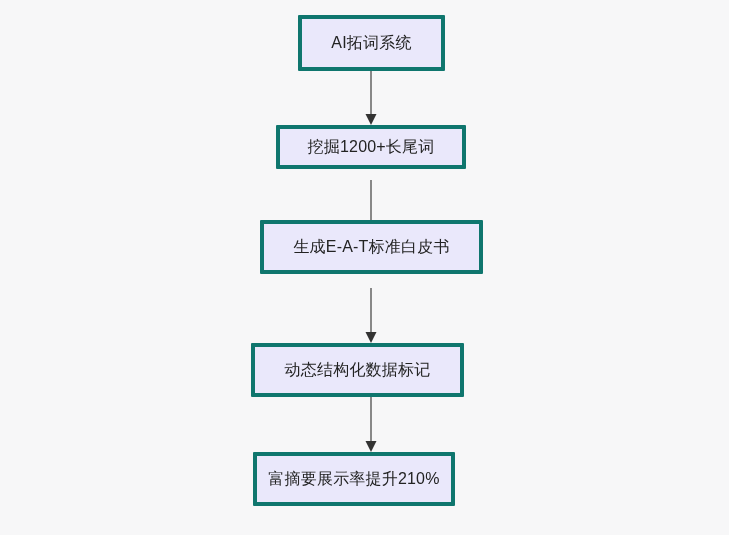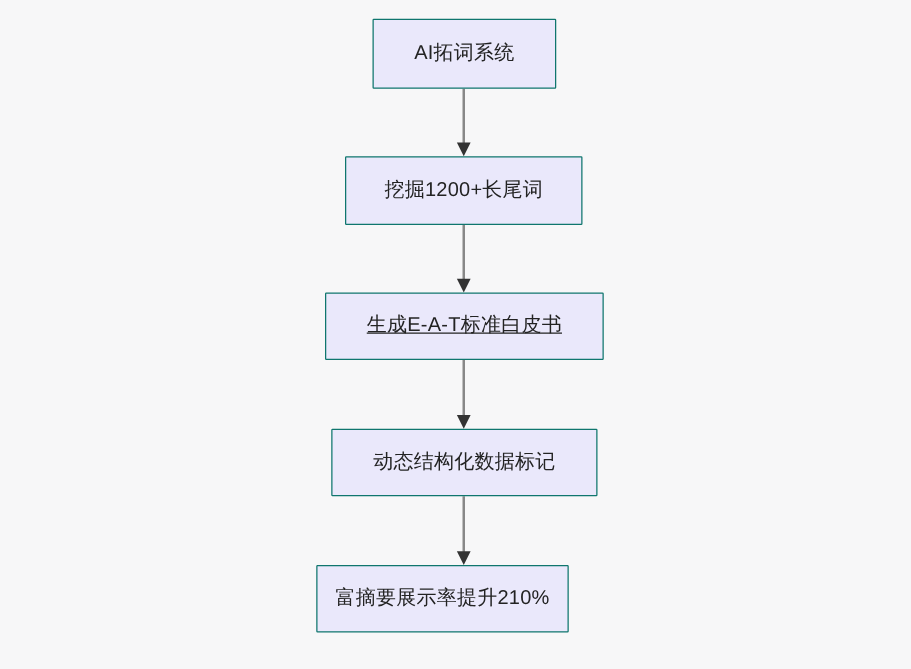--- a/index.html
+++ b/index.html
@@ -17,21 +17,21 @@
   #flowchart {
     position: relative;
     width: 729px;
     height: 535px;
   }
 
   .node {
     position: absolute;
     box-sizing: border-box;
     background: #eae8fb;
-    border: 1px solid #0f766e;
+    border: 4px solid #0f766e;
     border-radius: 1px;
     display: flex;
     align-items: center;
     justify-content: center;
     color: #232323;
     font-size: 16px;
     line-height: 1;
     letter-spacing: 0.2px;
     white-space: nowrap;
   }
@@ -79,29 +79,29 @@
     <svg width="16" height="56" viewBox="0 0 16 56" aria-hidden="true">
       <line x1="8" y1="0" x2="8" y2="46" stroke="#888888" stroke-width="2"></line>
       <polygon points="8,55 2.5,44 13.5,44" fill="#333333"></polygon>
     </svg>
   </div>
 
   <div class="node" style="left:298px; top:15px; width:147px; height:56px;">
     <span class="node-label">AI拓词系统</span>
   </div>
 
-  <div class="node" style="left:276px; top:125px; width:190px; height:55px;">
+  <div class="node" style="left:276px; top:125px; width:190px; height:44px;">
     <span class="node-label">挖掘1200+长尾词</span>
   </div>
 
-  <div class="node" style="left:260px; top:234px; width:223px; height:54px;text-decoration:underline;">
+  <div class="node" style="left:260px; top:220px; width:223px; height:54px;">
     <span class="node-label">生成E-A-T标准白皮书</span>
   </div>
 
-  <div class="node" style="left:265px; top:343px; width:213px; height:54px;">
+  <div class="node" style="left:251px; top:343px; width:213px; height:54px;">
     <span class="node-label">动态结构化数据标记</span>
   </div>
 
   <div class="node" style="left:253px; top:452px; width:202px; height:54px;">
     <span class="node-label">富摘要展示率提升210%</span>
   </div>
 
 </div>
 
 </body></html>

